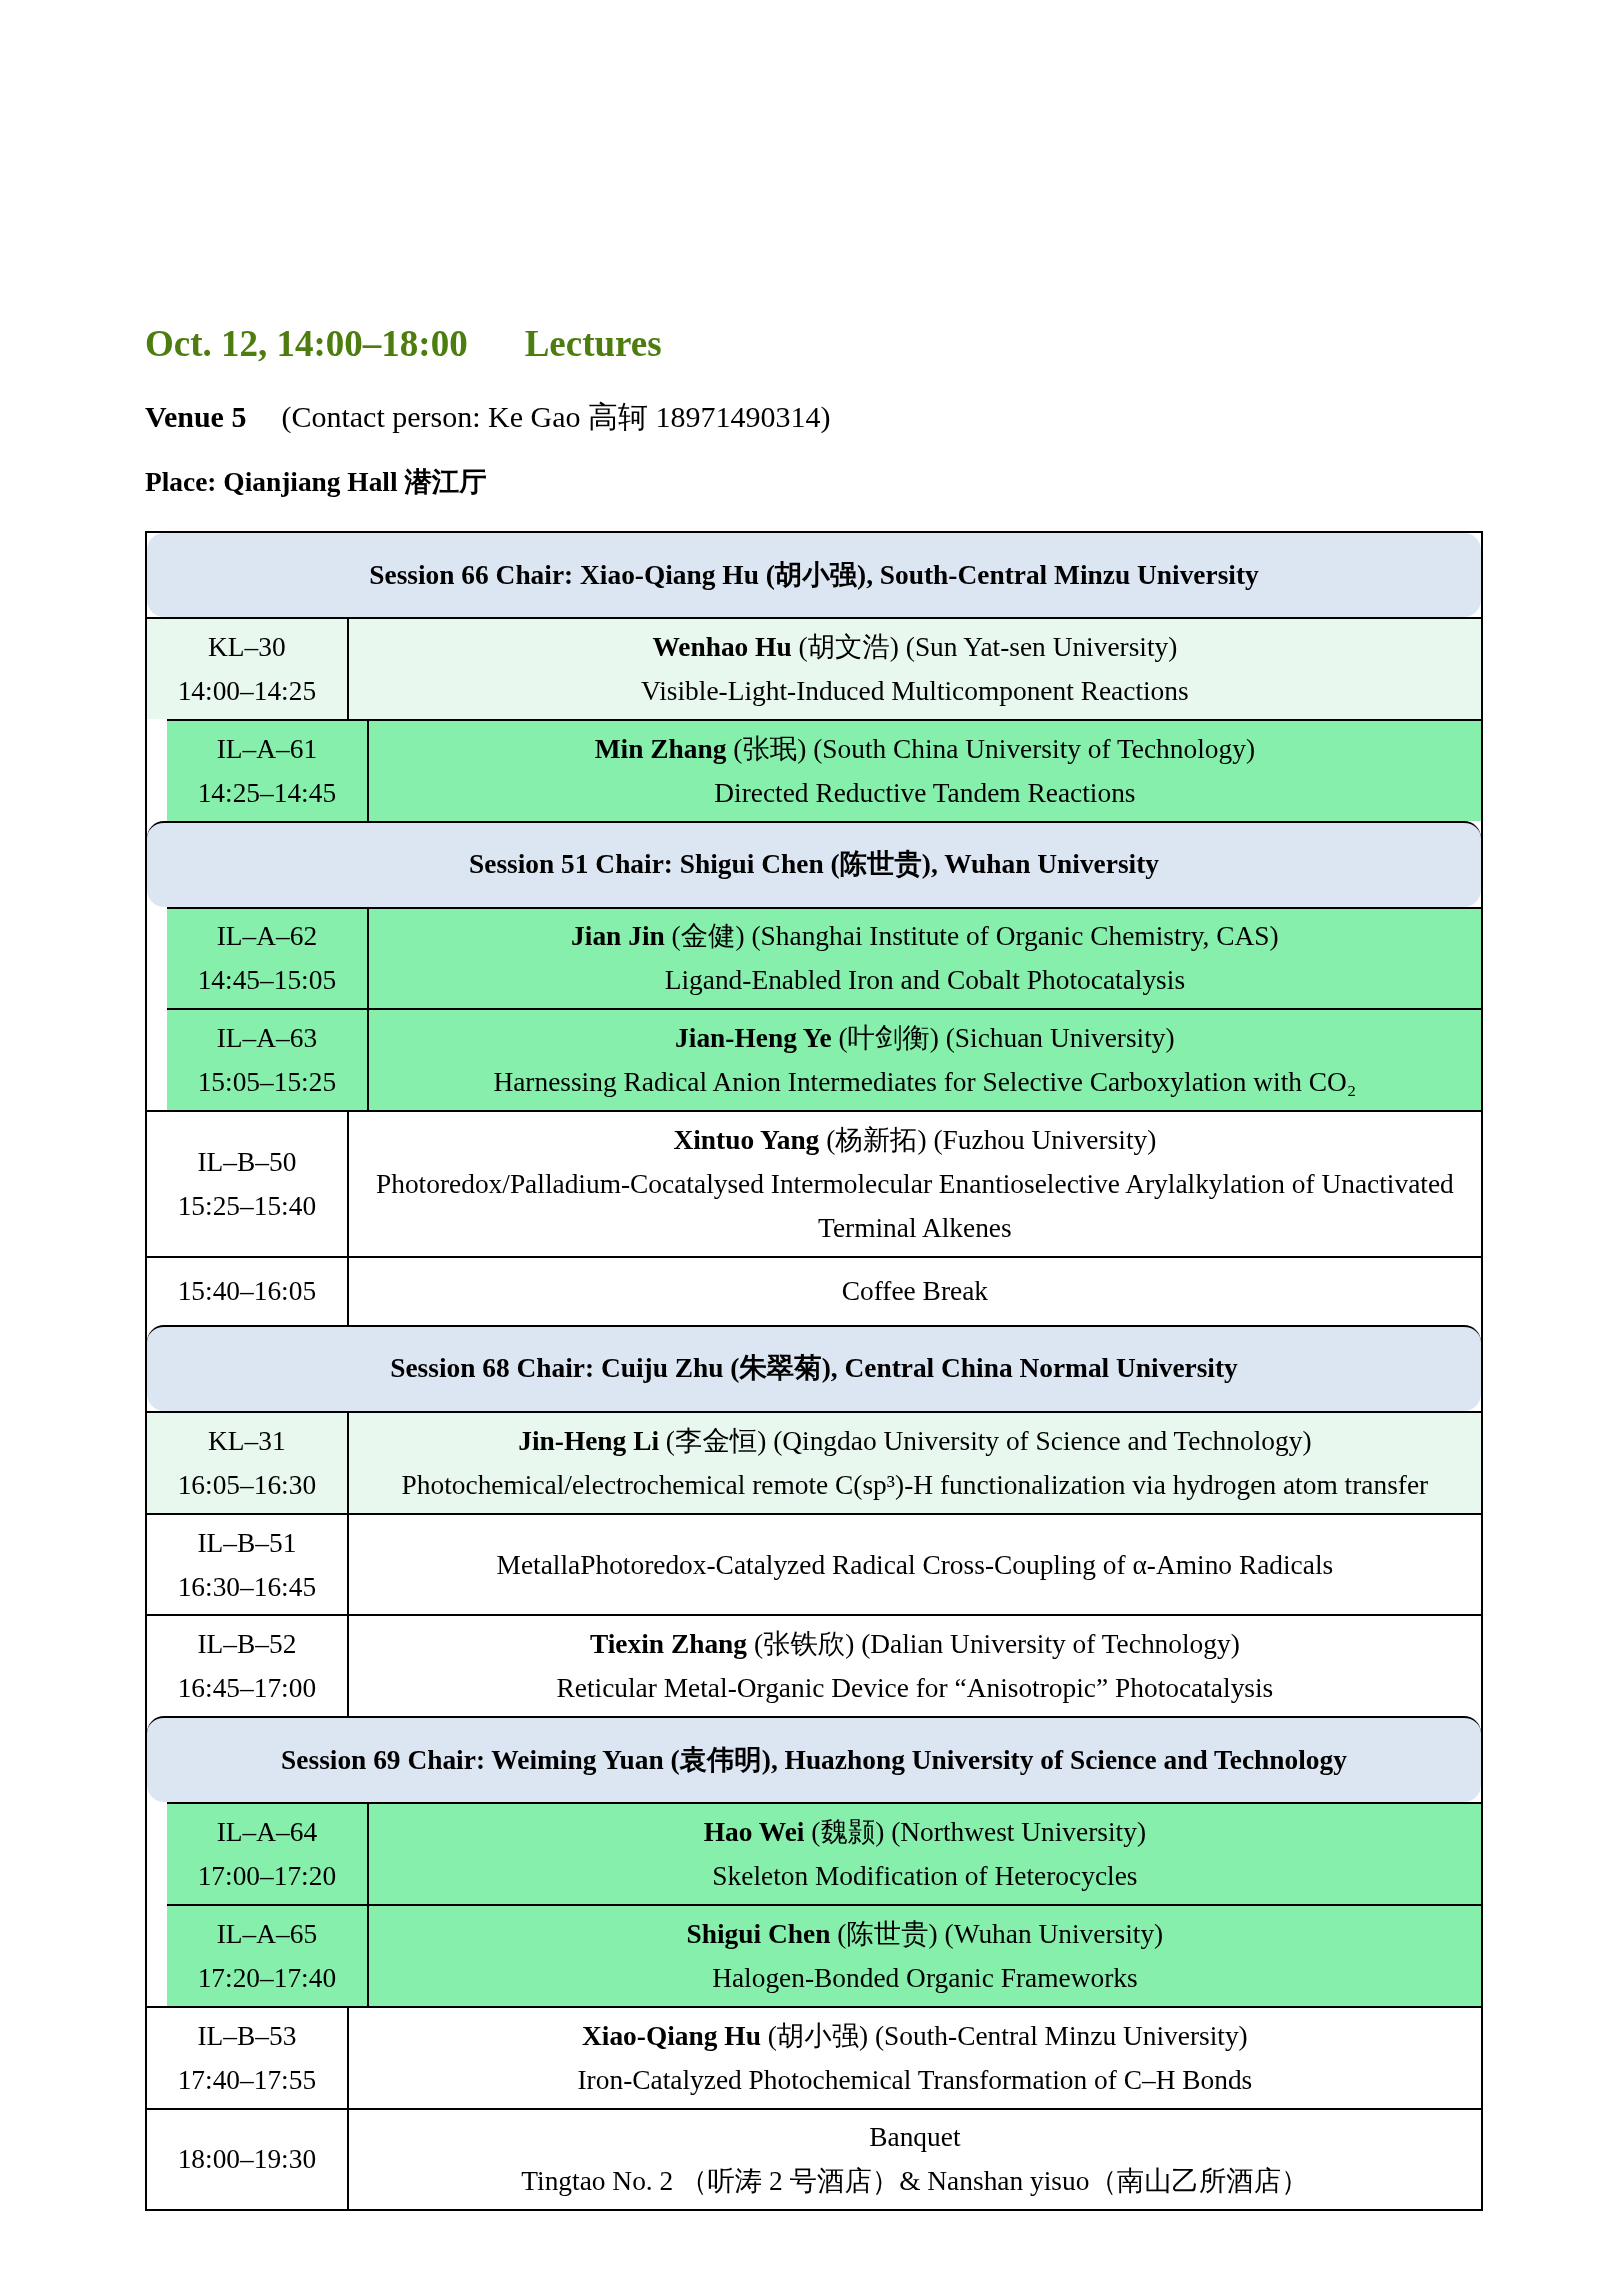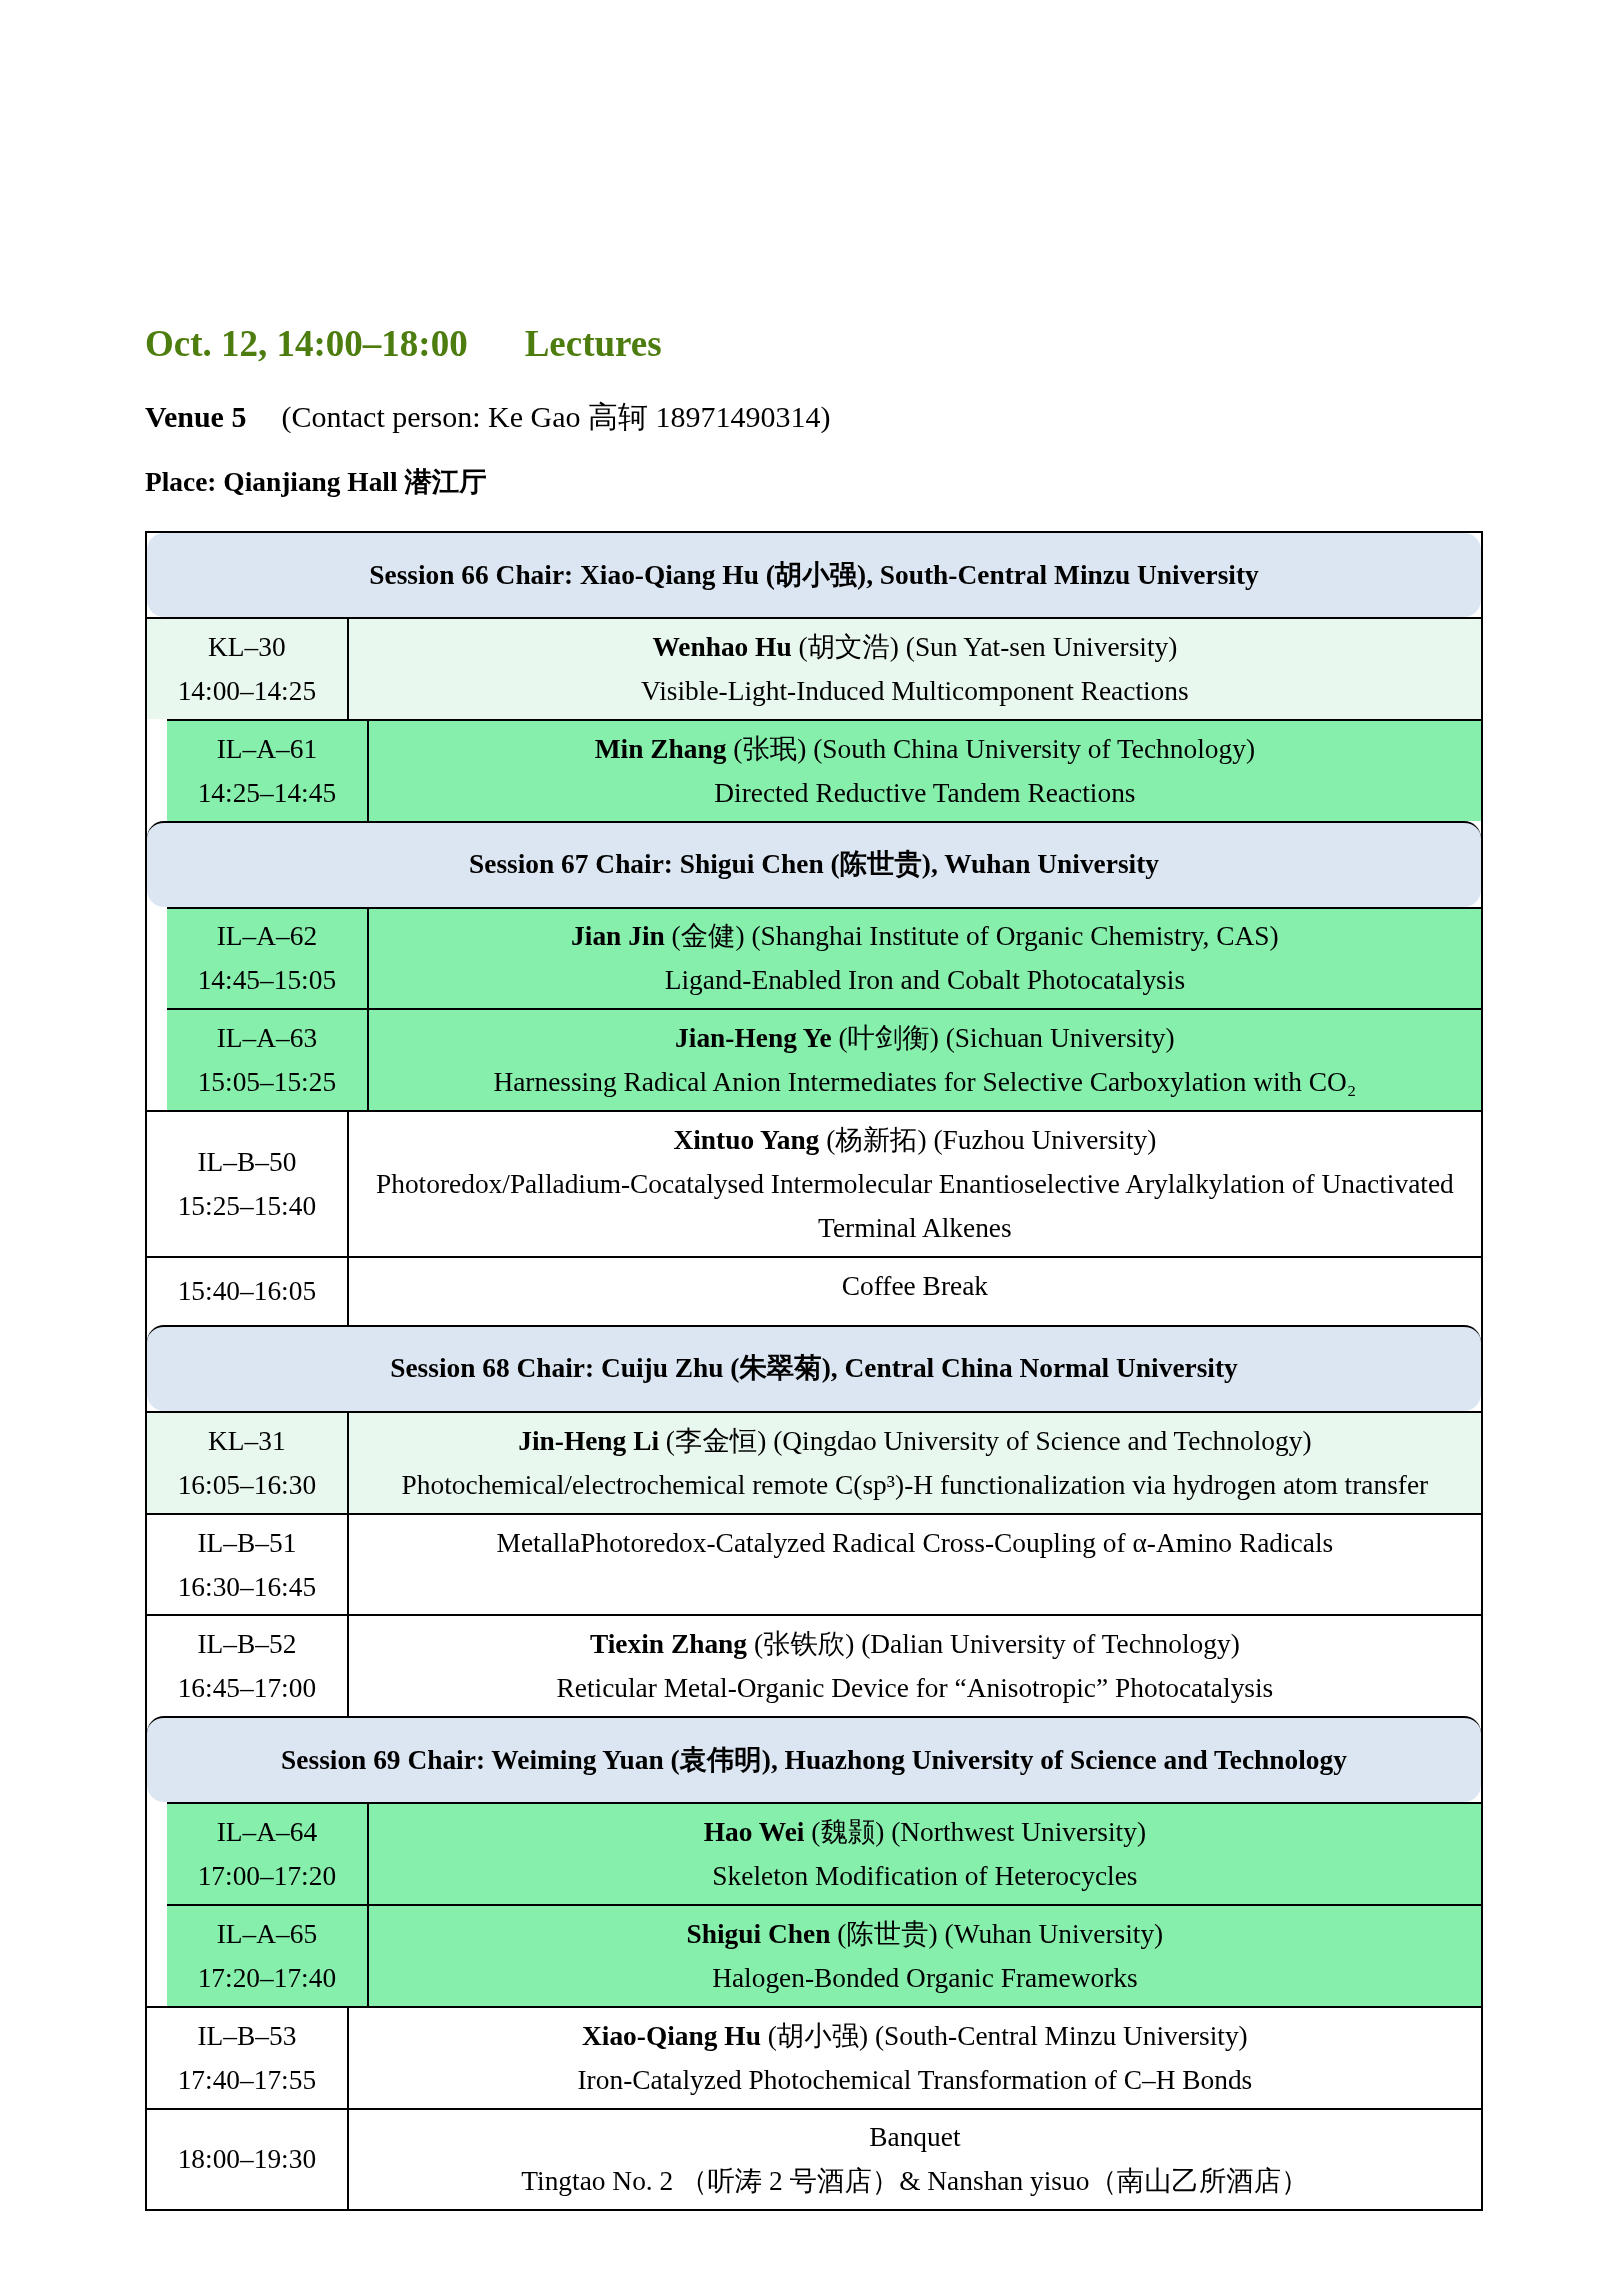--- a/index.html
+++ b/index.html
@@ -36,21 +36,21 @@
     background:#dce6f2;text-align:center;
     font-weight:bold;font-size:27.4px;line-height:37px;
     padding:0 29px;
     border-radius:17px;
   }
   .row.talk{min-height:98px;font-size:27.4px;}
   .row.short{min-height:67px;}
 
   .cell{display:flex;flex-direction:column;justify-content:center;align-items:center;text-align:center;}
   .cell.time{width:192px;flex:0 0 192px;border-right:2px solid #000;padding:5.9px 3.9px;}
-  .cell.content{flex:1;padding:5.9px 23.5px;justify-content:space-between;}
+  .cell.content{flex:1;padding:5.9px 23.5px;}
   .tline{line-height:44px;}
   .b{font-weight:bold;}
 
   .bg-green{background:#e9f8ee;}
   .bg-cream{background:#86efac;margin-left:20px;}
   .bg-white{background:#ffffff;}
 </style>
 </head>
 <body>
 
@@ -84,21 +84,21 @@
         <div class="tline">IL–A–61</div>
         <div class="tline">14:25–14:45</div>
       </div>
       <div class="cell content">
         <div class="tline"><span class="b">Min Zhang</span><span> (张珉) (South China University of Technology)</span></div>
         <div class="tline">Directed Reductive Tandem Reactions</div>
       </div>
     </div>
 
     <div class="row session">
-      <div>Session 67 Chair: Shigui Chen (陈世贵), Wuhan University</div>
+      <div>Session 51 Chair: Shigui Chen (陈世贵), Wuhan University</div>
     </div>
 
     <div class="row talk bg-cream">
       <div class="cell time">
         <div class="tline">IL–A–62</div>
         <div class="tline">14:45–15:05</div>
       </div>
       <div class="cell content">
         <div class="tline"><span class="b">Jian Jin</span><span> (金健) (Shanghai Institute of Organic Chemistry, CAS)</span></div>
         <div class="tline">Ligand-Enabled Iron and Cobalt Photocatalysis</div>

